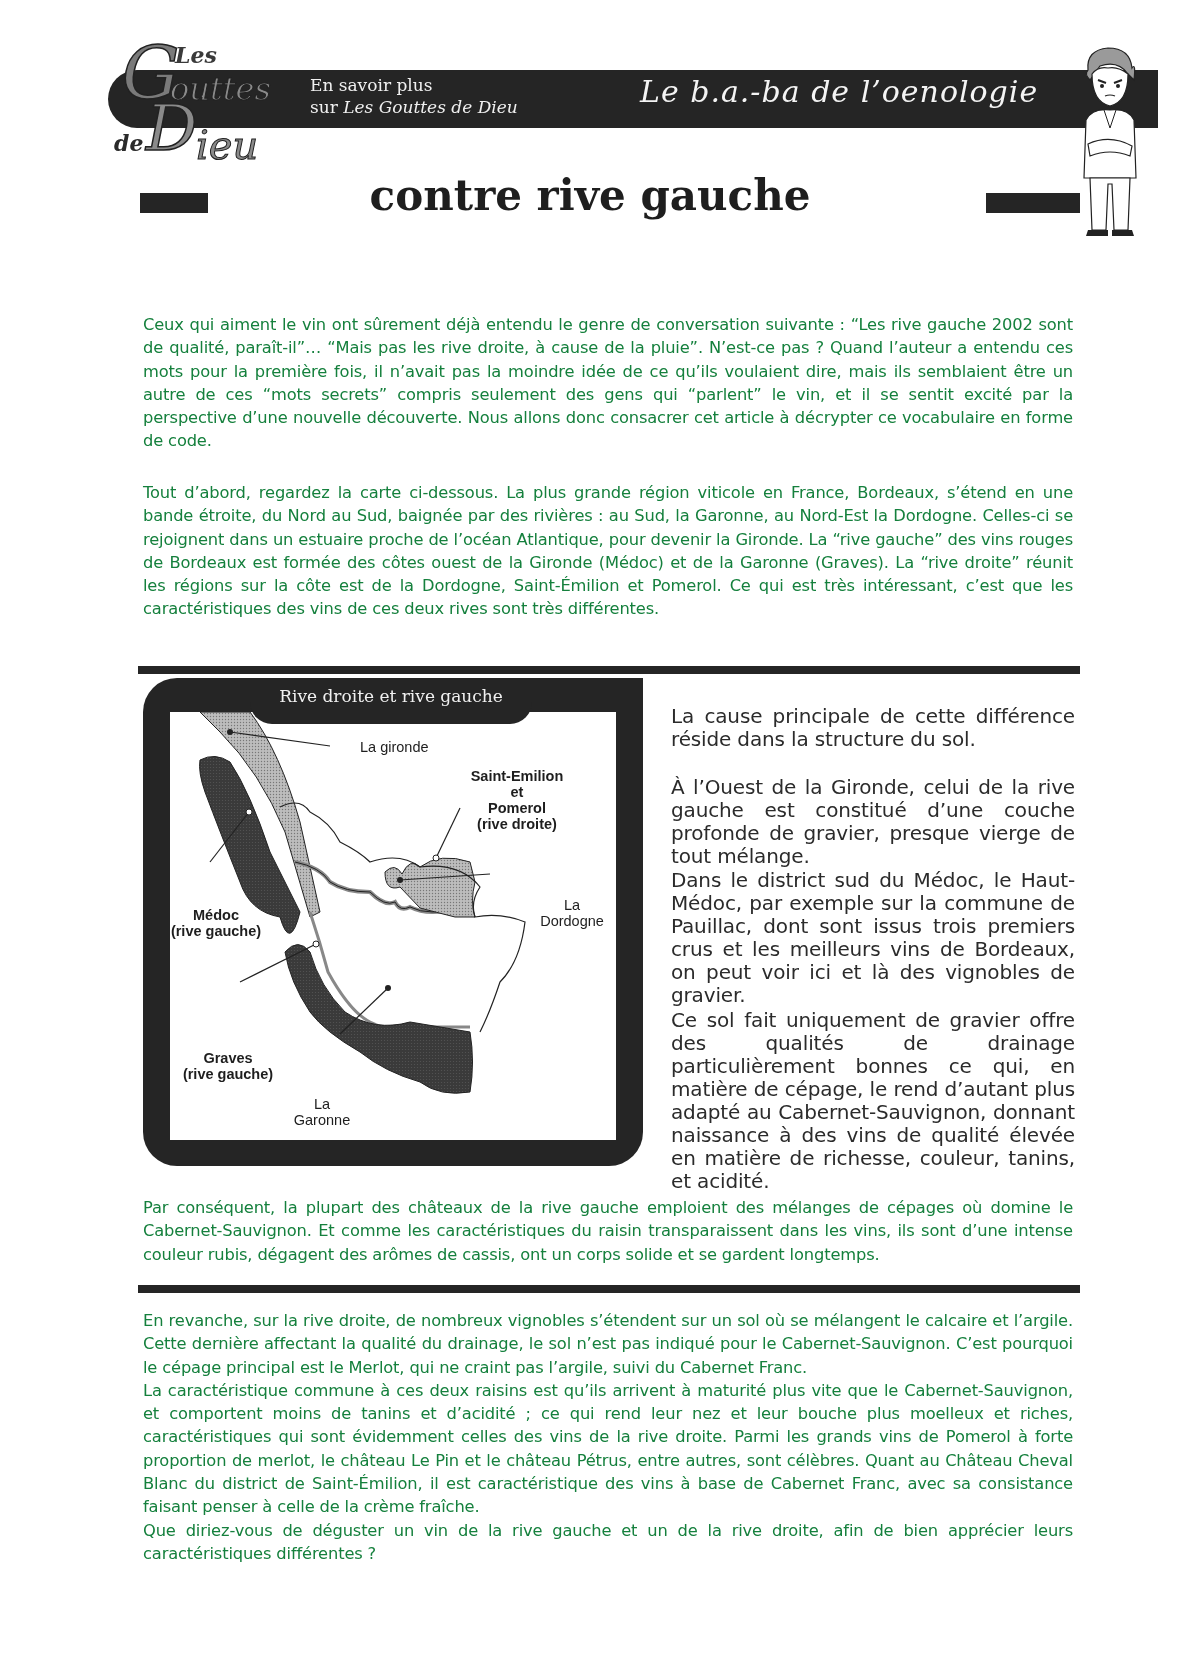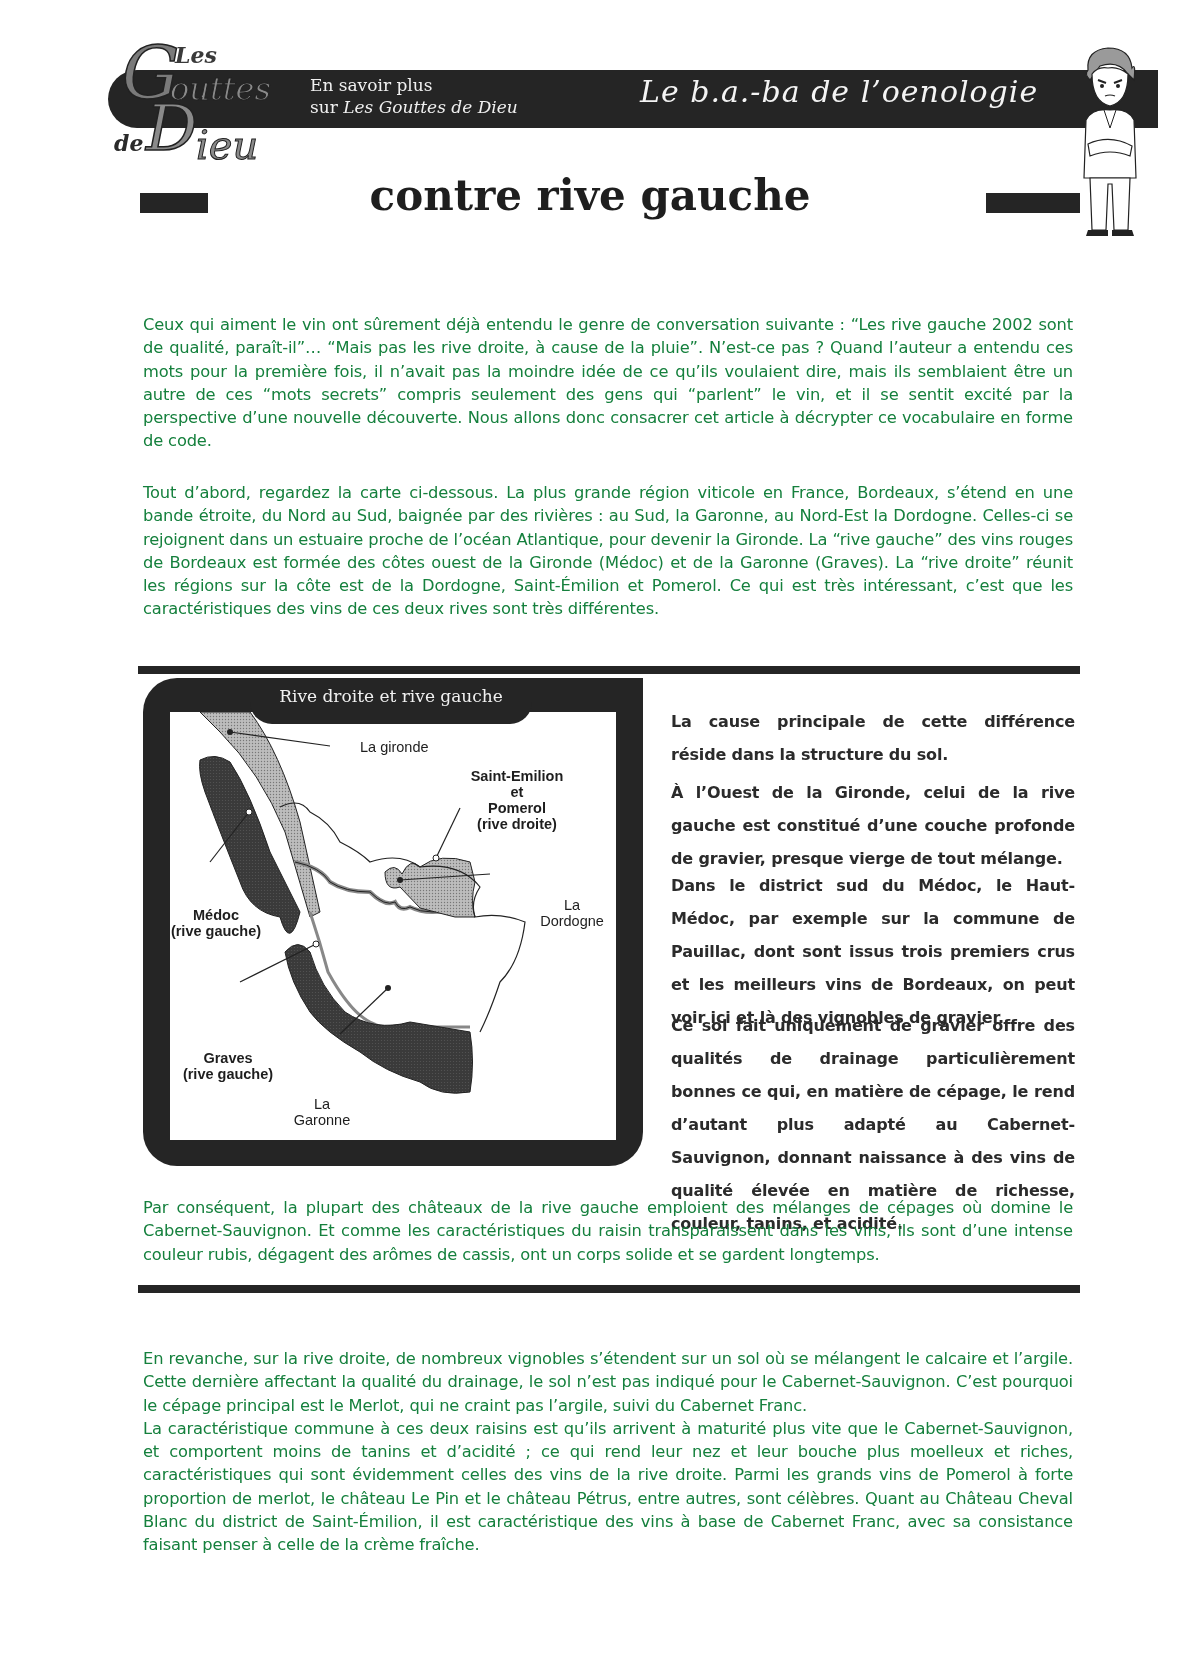--- a/index.html
+++ b/index.html
@@ -46,21 +46,21 @@
 
   
   .para {
     position: absolute; left: 143px; width: 930px;
     font-family: "DejaVu Sans", sans-serif; font-size: 16.3px; line-height: 23.3px;
     text-align: justify; color: #15803d; letter-spacing: -0.15px;
   }
   .p1 { top: 313px; }
   .p2 { top: 481px; }
   .p-after { top: 1196px; }
-  .p-rd1 { top: 1309px; margin-top: 38px; }
+  .p-rd1 { top: 1309px; }
 
   .rule { position: absolute; left: 138px; width: 942px; height: 8px; background: #252525; }
   .rule.r1 { top: 666px; }
   .rule.r2 { top: 1285px; }
 
   
   .map-frame {
     position: absolute; left: 143px; top: 678px; width: 500px; height: 488px;
     background: #252525; border-radius: 34px 0 34px 34px;
   }
@@ -78,22 +78,22 @@
   .map-svg { position: absolute; left: 170px; top: 712px; width: 446px; height: 428px; }
   .map-label {
     position: absolute; font-family: "Liberation Sans", sans-serif; font-size: 14.5px; line-height: 16px;
     color: #1e1e1e; text-align: center;
   }
   .map-label.bold { font-weight: bold; }
 
   
   .side {
     position: absolute; left: 671px; width: 404px;
-    font-family: "DejaVu Sans", sans-serif; font-size: 16px; line-height: 33px;
-    text-align: justify; color: #2b2b2b; letter-spacing: -0.15px; font-weight: bold;
+    font-family: "DejaVu Sans", sans-serif; font-size: 20px; line-height: 23px;
+    text-align: justify; color: #2b2b2b; letter-spacing: -0.15px;
   }
   .s1 { top: 705px; }
   .s2 { top: 776px; }
   .s3 { top: 869px; }
   .s4 { top: 1009px; }
 </style>
 </head>
 <body>
 
 <div class="banner"></div>
@@ -219,13 +219,14 @@
 <p class="side s3">Dans le district sud du Médoc, le Haut-Médoc, par exemple sur la commune de Pauillac, dont sont issus trois premiers crus et les meilleurs vins de Bordeaux, on peut voir ici et là des vignobles de gravier.</p>
 <p class="side s4">Ce sol fait uniquement de gravier offre des qualités de drainage particulièrement bonnes ce qui, en matière de cépage, le rend d’autant plus adapté au Cabernet-Sauvignon, donnant naissance à des vins de qualité élevée en matière de richesse, couleur, tanins, et acidité.</p>
 
 <p class="para p-after">Par conséquent, la plupart des châteaux de la rive gauche emploient des mélanges de cépages où domine le Cabernet-Sauvignon. Et comme les caractéristiques du raisin transparaissent dans les vins, ils sont d’une intense couleur rubis, dégagent des arômes de cassis, ont un corps solide et se gardent longtemps.</p>
 
 <div class="rule r2"></div>
 
 <div class="para p-rd1">
   <p>En revanche, sur la rive droite, de nombreux vignobles s’étendent sur un sol où se mélangent le calcaire et l’argile. Cette dernière affectant la qualité du drainage, le sol n’est pas indiqué pour le Cabernet-Sauvignon. C’est pourquoi le cépage principal est le Merlot, qui ne craint pas l’argile, suivi du Cabernet Franc.</p>
   <p>La caractéristique commune à ces deux raisins est qu’ils arrivent à maturité plus vite que le Cabernet-Sauvignon, et comportent moins de tanins et d’acidité ; ce qui rend leur nez et leur bouche plus moelleux et riches, caractéristiques qui sont évidemment celles des vins de la rive droite. Parmi les grands vins de Pomerol à forte proportion de merlot, le château Le Pin et le château Pétrus, entre autres, sont célèbres. Quant au Château Cheval Blanc du district de Saint-Émilion, il est caractéristique des vins à base de Cabernet Franc, avec sa consistance faisant penser à celle de la crème fraîche.</p>
+  <p>Que diriez-vous de déguster un vin de la rive gauche et un de la rive droite, afin de bien apprécier leurs caractéristiques différentes ?</p>
 </div>
 
 </body></html>

